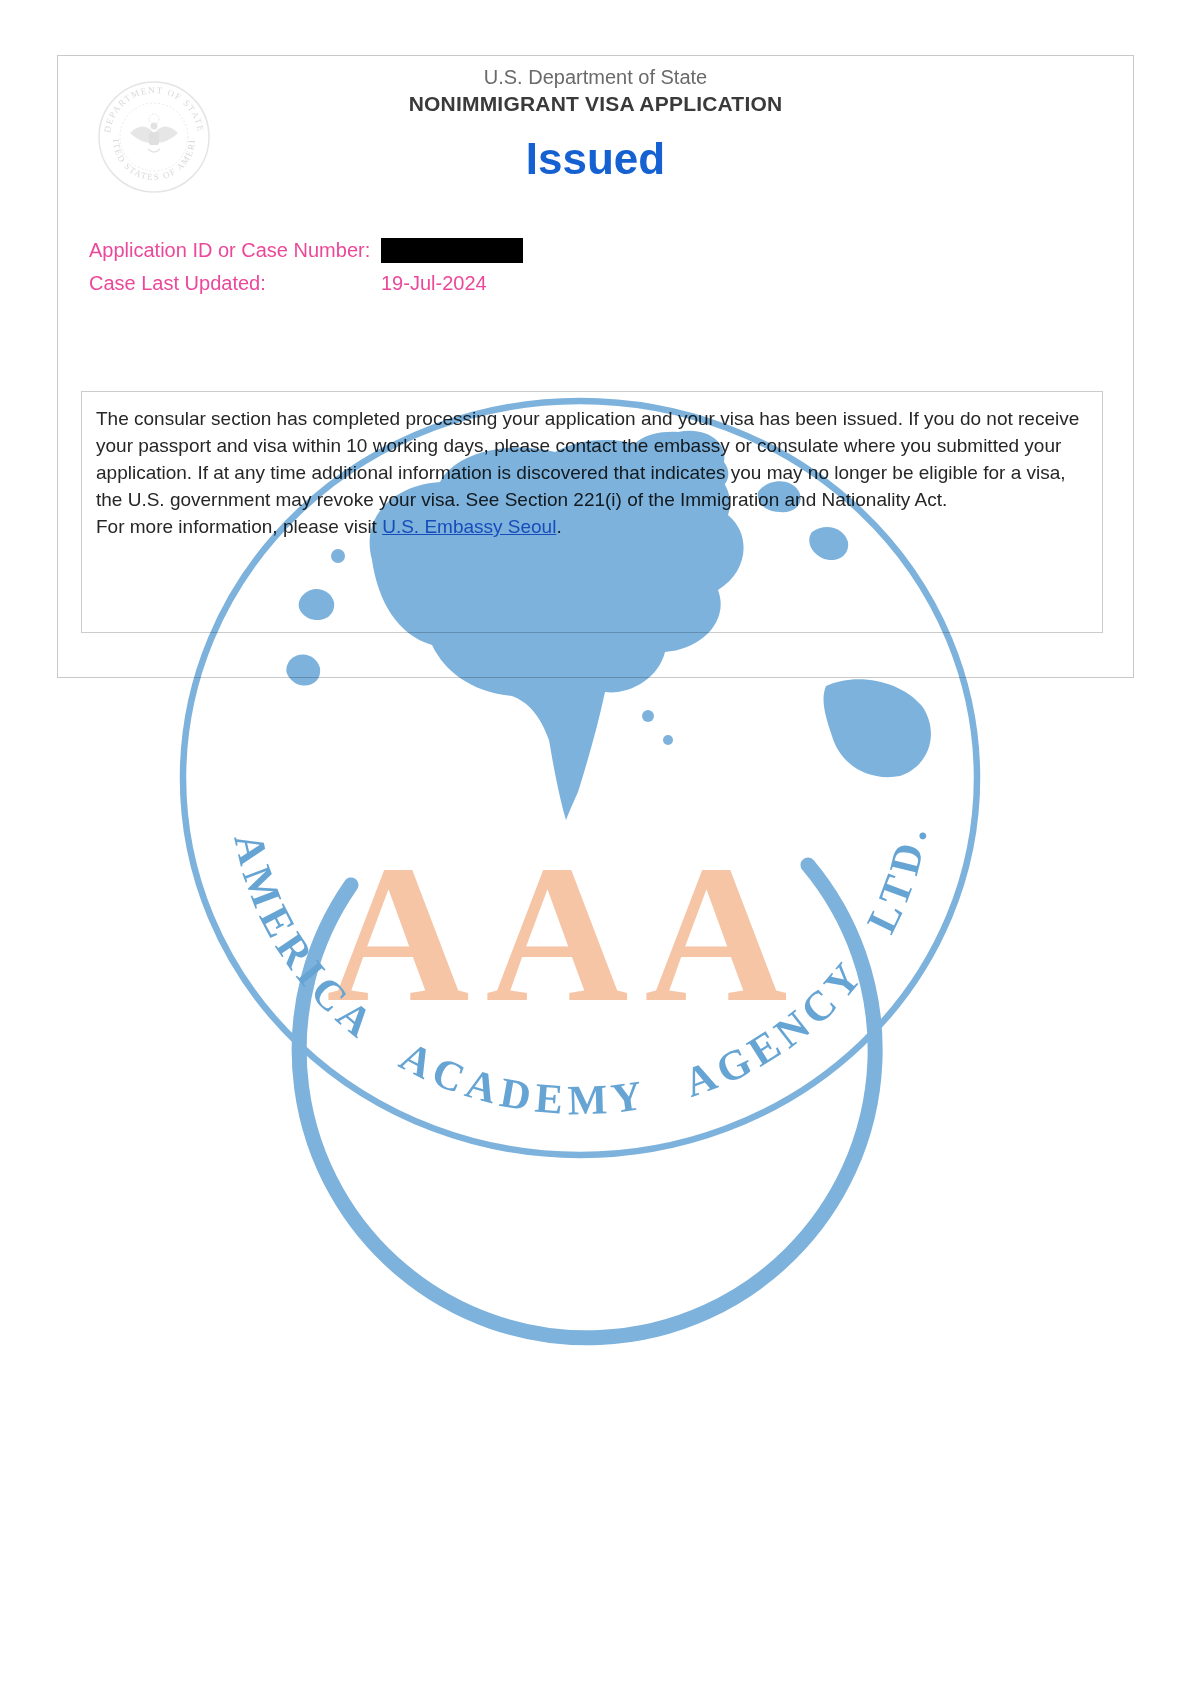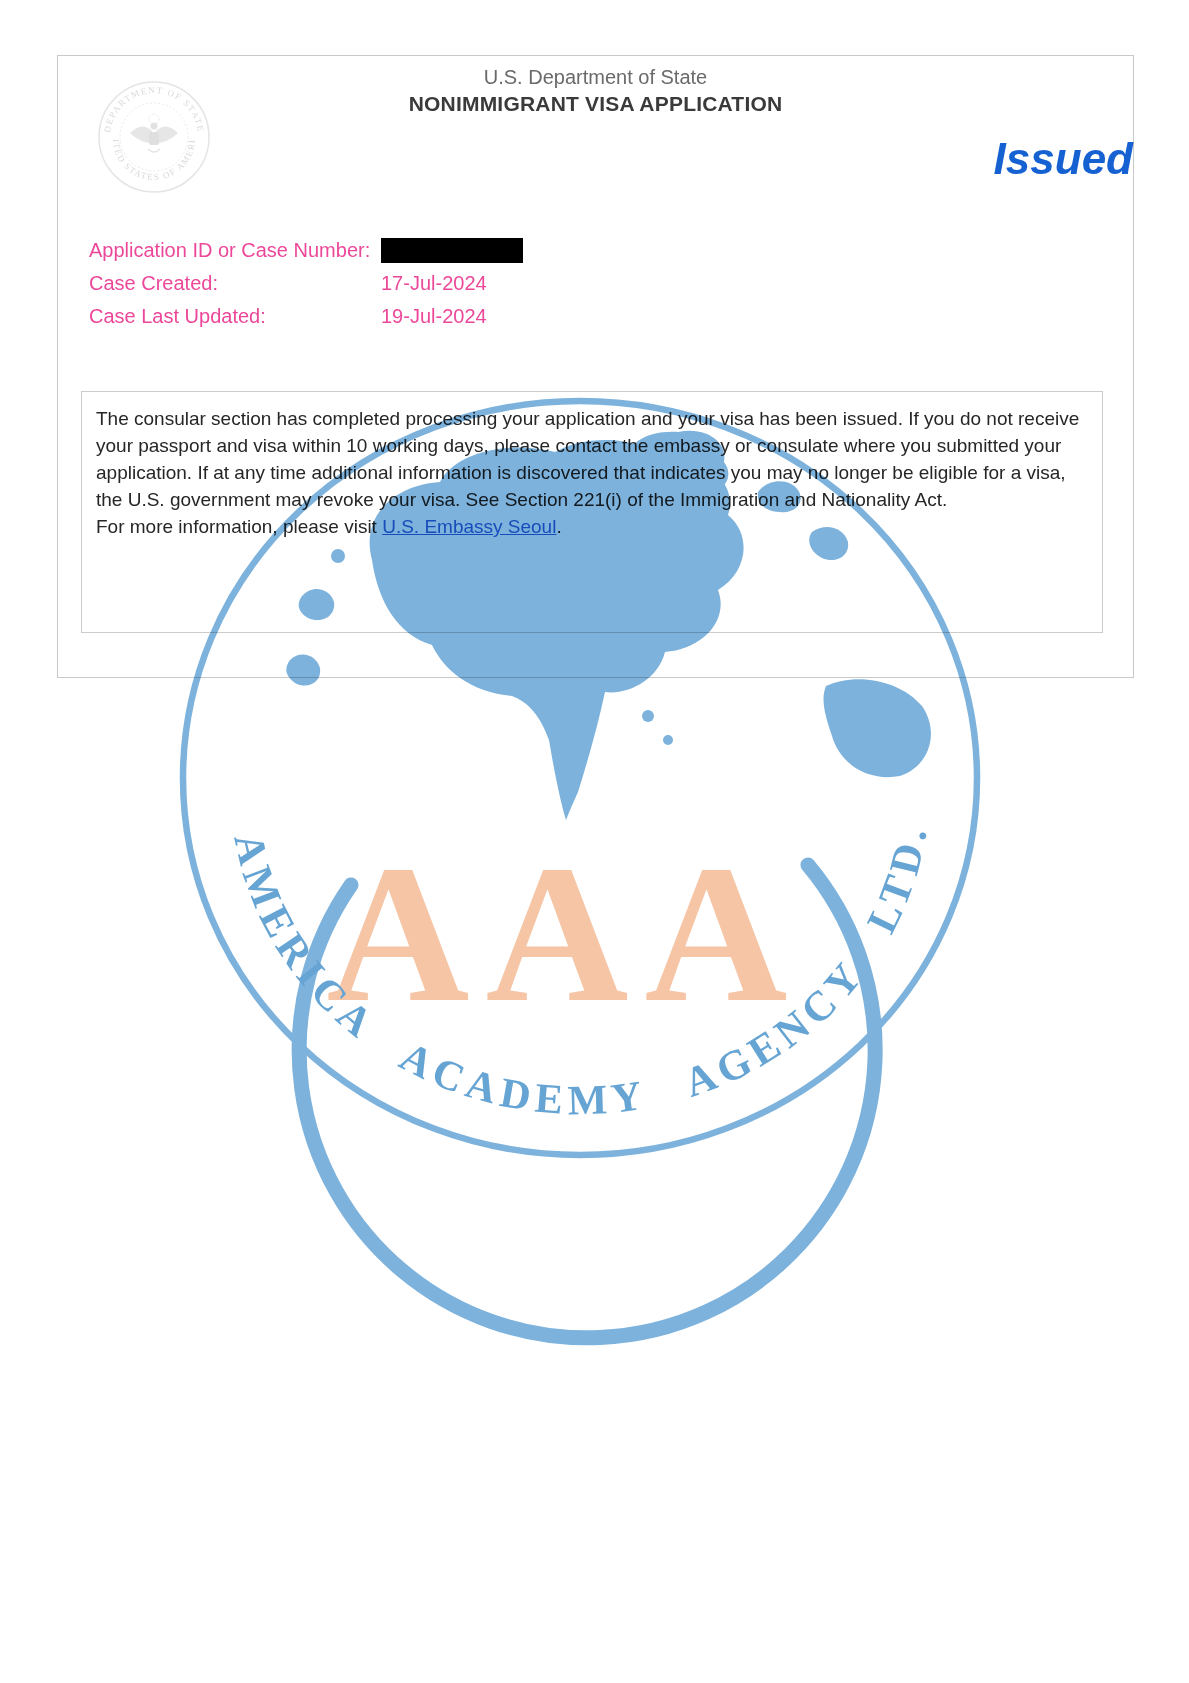--- a/index.html
+++ b/index.html
@@ -9,22 +9,22 @@
   }
   .card{
     position:absolute;left:57px;top:55px;width:1075px;height:621px;
     border:1px solid #c9c9c9;background:#fff;
   }
   .seal{position:absolute;left:38px;top:23px;width:116px;height:116px;opacity:.55;}
   .dept-line{position:absolute;top:10px;left:0;right:0;text-align:center;
     font-size:20px;color:#6a6a6a;}
   .form-title{position:absolute;top:36px;left:0;right:0;text-align:center;
     font-size:21px;font-weight:bold;color:#3a3a3a;letter-spacing:.2px;}
-  .status{position:absolute;top:78px;left:0;right:0;text-align:right;
-    font-size:44px;font-weight:bold;color:#1561d2;font-style:italic;}
+  .status{position:absolute;top:78px;left:0;right:0;text-align:center;
+    font-size:44px;font-weight:bold;color:#1561d2;}
   .case-info{position:absolute;left:31px;top:178px;color:#ec4899;font-size:20px;}
   .case-row{display:flex;align-items:center;height:33px;}
   .case-label{width:292px;}
   .case-value{white-space:nowrap;}
   .redacted-bar{display:inline-block;width:142px;height:25px;background:#000;}
   .notice{
     position:absolute;left:23px;top:335px;width:1022px;height:242px;
     box-sizing:border-box;border:1px solid #cccccc;background:transparent;
     padding:13px 14px;font-size:19px;line-height:27px;color:#262626;
   }
@@ -76,24 +76,20 @@
     <div class="dept-line">U.S. Department of State</div>
     <div class="form-title">NONIMMIGRANT VISA APPLICATION</div>
     <div class="status">Issued</div>
 
     <div class="case-info">
       <div class="case-row">
         <span class="case-label">Application ID or Case Number:</span>
         <span class="redacted-bar"></span>
       </div>
       <div class="case-row">
-        <span class="case-label">Case Created:</span>
-        <span class="case-value">17-Jul-2024</span>
-      </div>
-      <div class="case-row">
         <span class="case-label">Case Last Updated:</span>
         <span class="case-value">19-Jul-2024</span>
       </div>
     </div>
 
     <div class="notice">
       <span class="body">The consular section has completed processing your application and your visa has been issued. If you do not receive your passport and visa within 10 working days, please contact the embassy or consulate where you submitted your application. If at any time additional information is discovered that indicates you may no longer be eligible for a visa, the U.S. government may revoke your visa. See Section 221(i) of the Immigration and Nationality Act.</span>
       <span class="footer-line"><span>For more information, please visit </span><a class="embassy-link" href="#">U.S. Embassy Seoul</a><span>.</span></span>
     </div>
 

